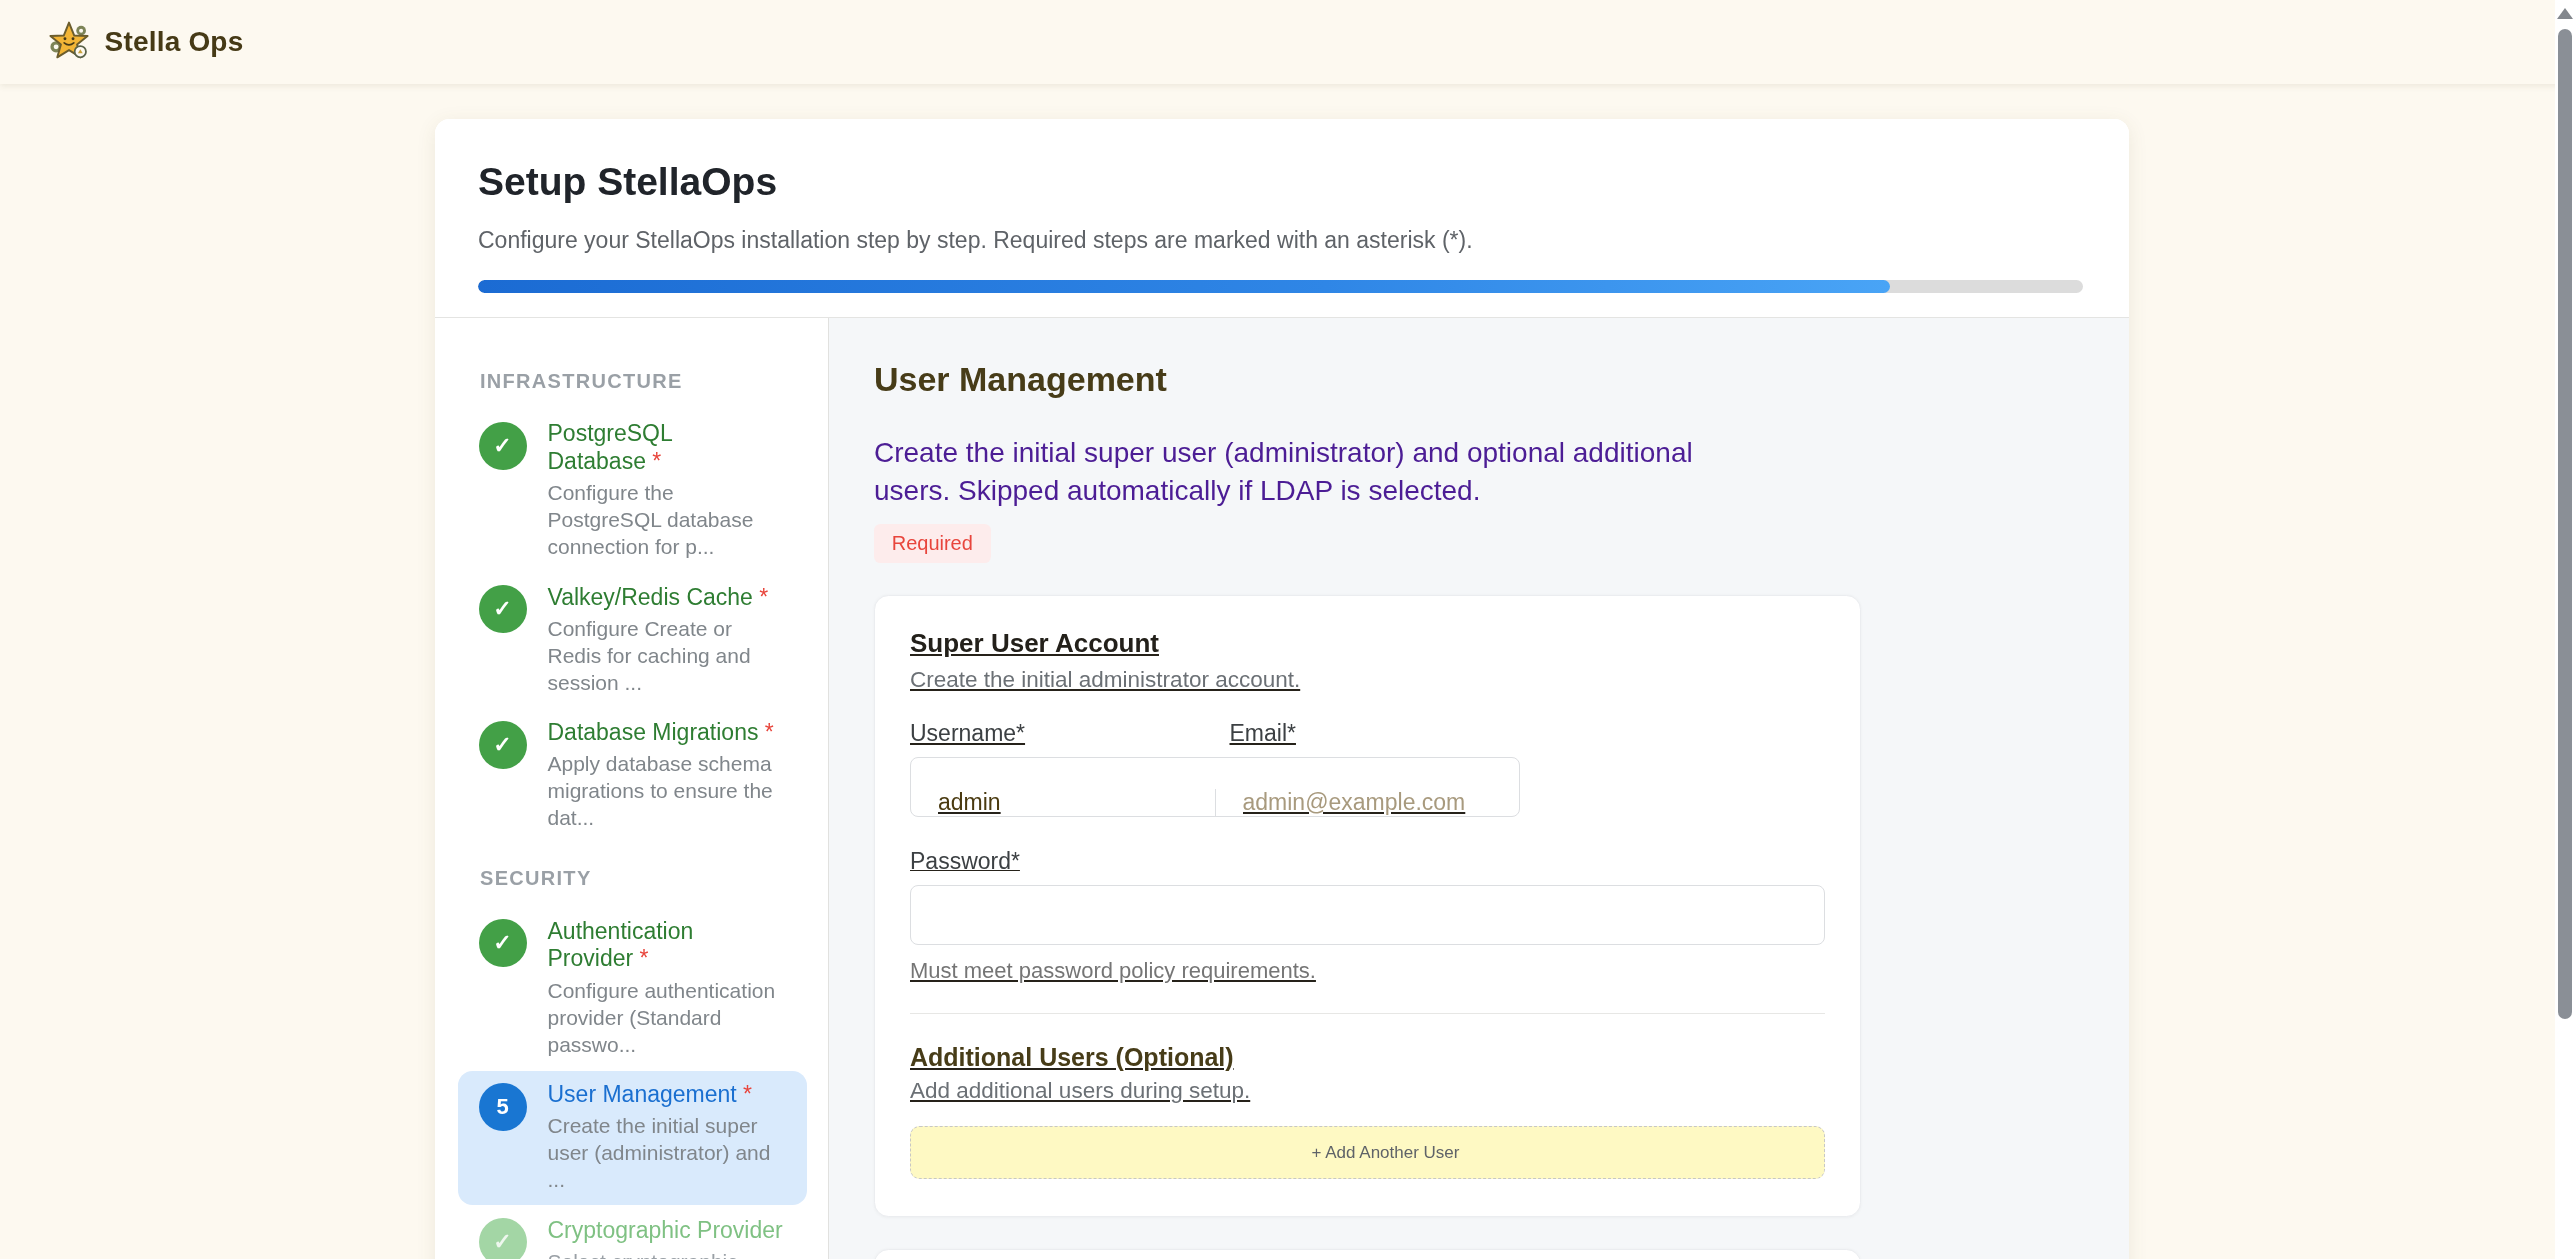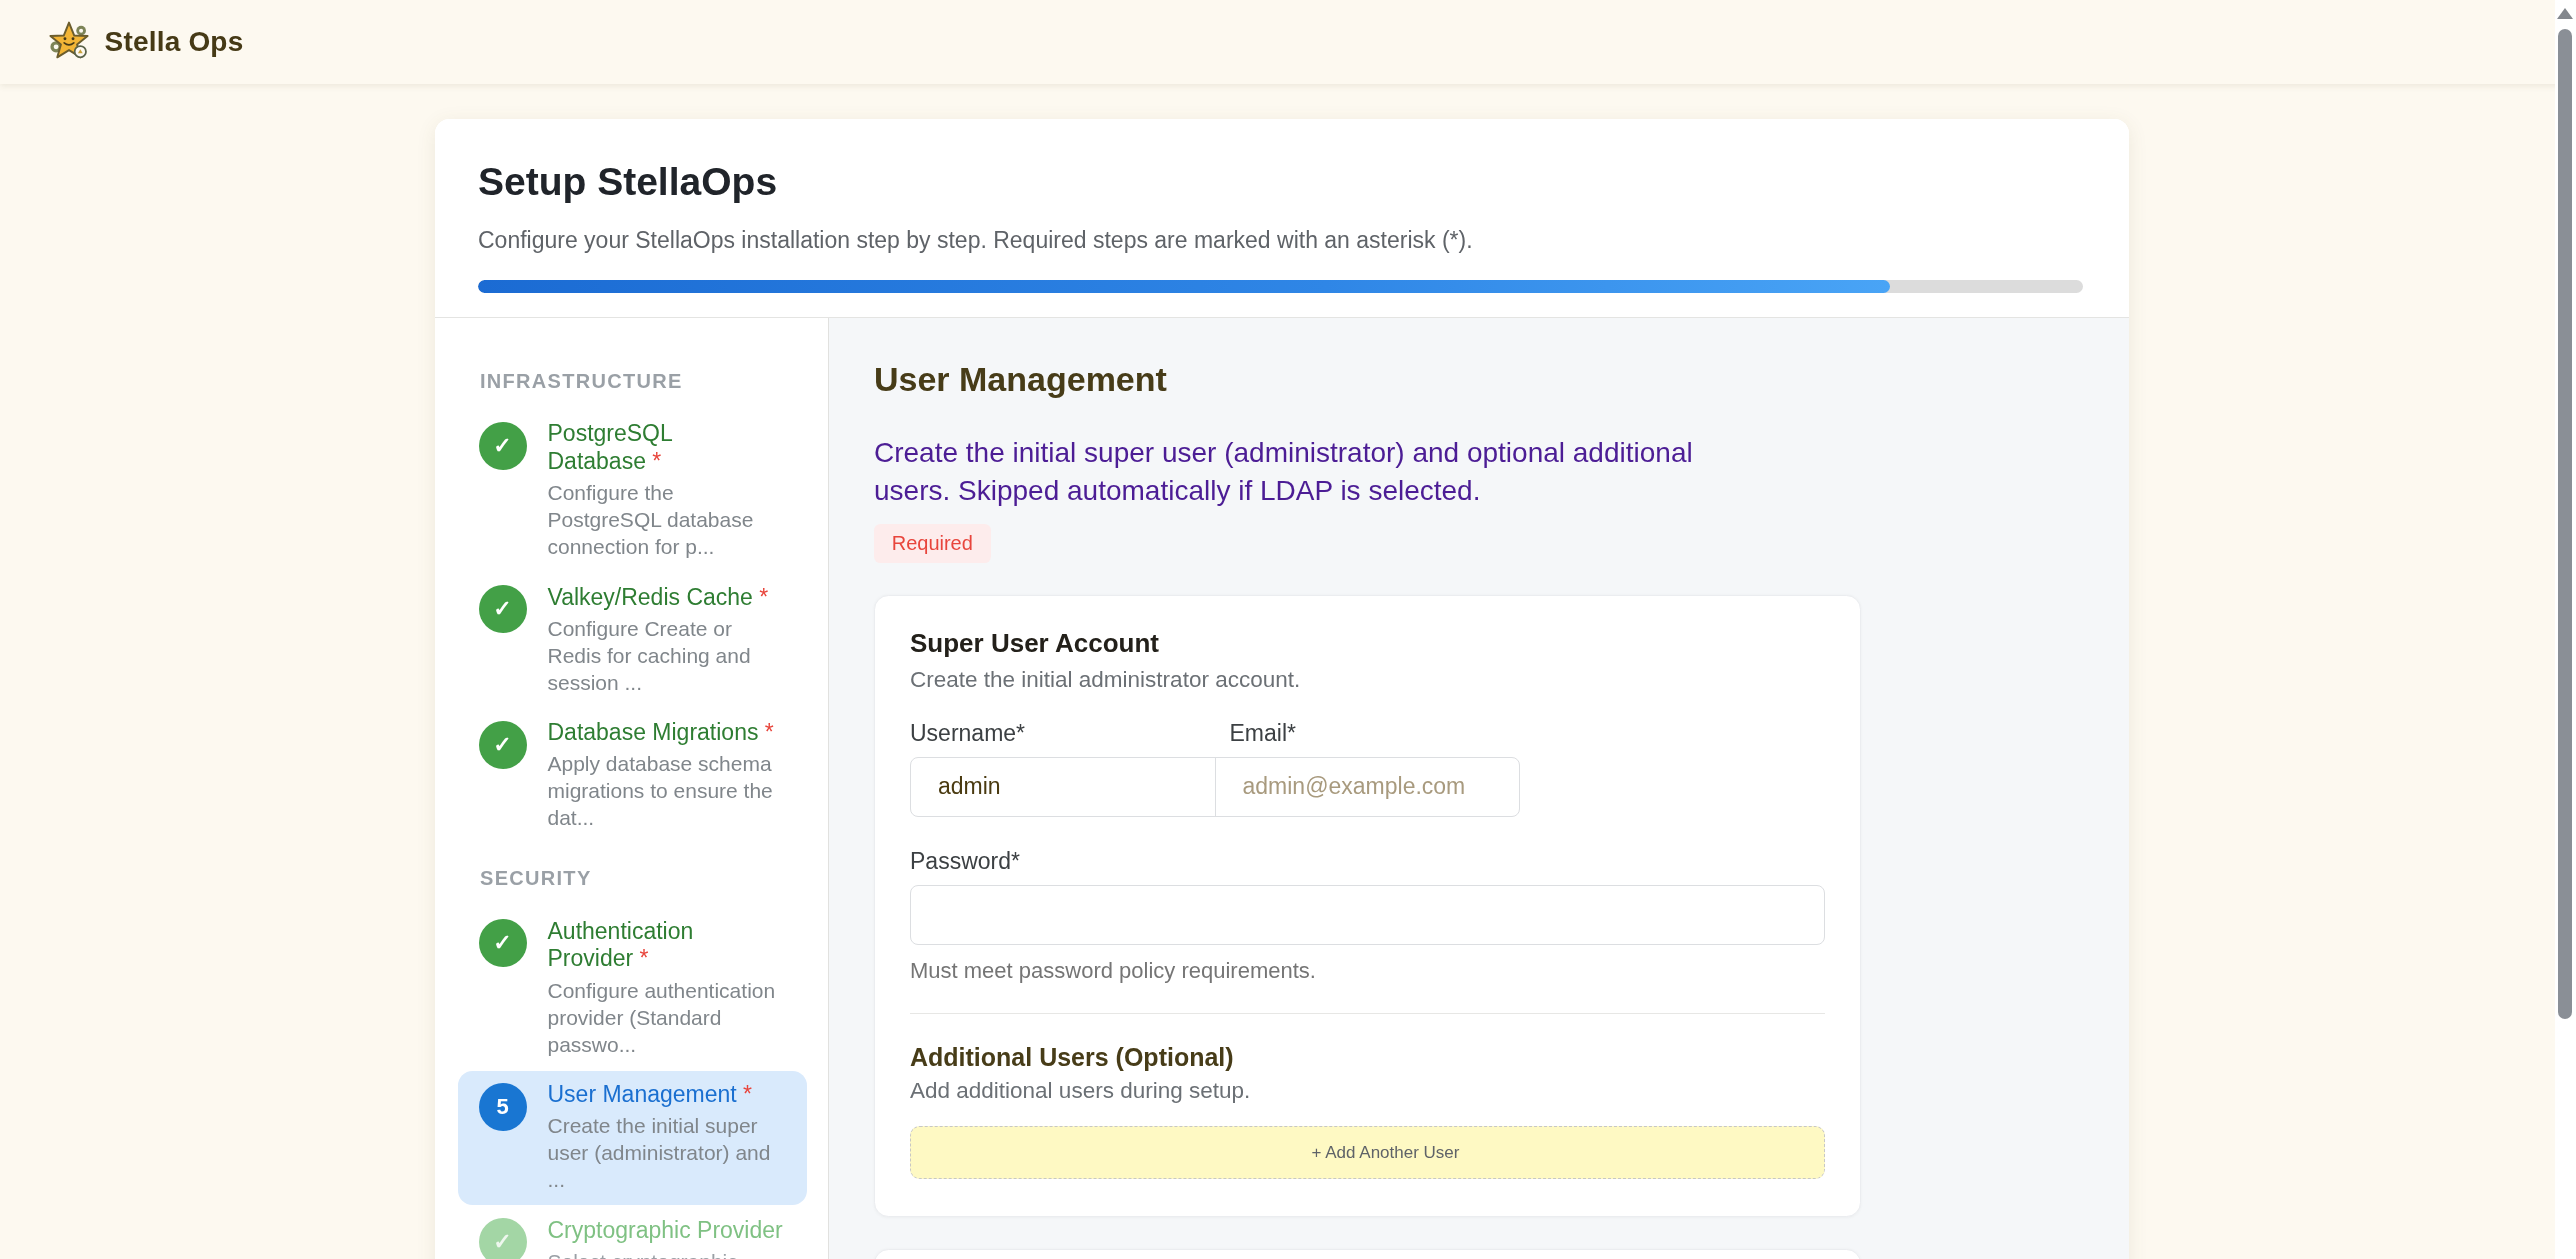--- a/index.html
+++ b/index.html
@@ -84,31 +84,31 @@
   .required-badge {
     display:inline-block; margin-top:14.5px;
     background:#fdecec; color:#e8453c;
     font-size:20px; padding:8px 17.7px; border-radius:6.4px;
   }
 
   .panel-card {
     width:987px; background:#fff; border:0.8px solid #ebedf0; border-radius:14.5px;
     box-shadow:0 0.8px 3.2px rgba(0,0,0,.04);
   }
-  .card-a { margin-top:32px; padding:32px 35px 37px 35px; }
+  .card-a { margin-top:32px; padding:32px 35px 37px 35px;text-decoration:underline; }
   .card-h3 { font-size:26px; font-weight:700; color:#23201a; }
   .card-sub { margin-top:8px; font-size:22.5px; color:#6b7075; }
 
   .field-grid { display:grid; grid-template-columns:1fr 1fr 1fr; margin-top:27px; }
   .field-label { font-size:23px; font-weight:500; color:#3c4043; }
   .field-label.email-label { padding-left:14.5px; }
   .input-group {
     grid-column:1 / 3; margin-top:9.7px; height:60px;
     border:0.8px solid #dcdee1; border-radius:8px; background:#fff;
-    display:flex; overflow:hidden;
+    display:flex; overflow:hidden;align-items:flex-end;
   }
   .input-cell { flex:1; display:flex; align-items:center; }
   .input-cell + .input-cell { border-left:0.8px solid #dcdee1; }
   .input-cell input {
     width:100%; height:100%; border:none; outline:none; background:transparent;
     padding:0 27px; font-family:"Liberation Sans", sans-serif;
     font-size:23px; color:#4a3a10;
   }
   .input-cell input::placeholder { color:#a89a7e; opacity:1; }
 

